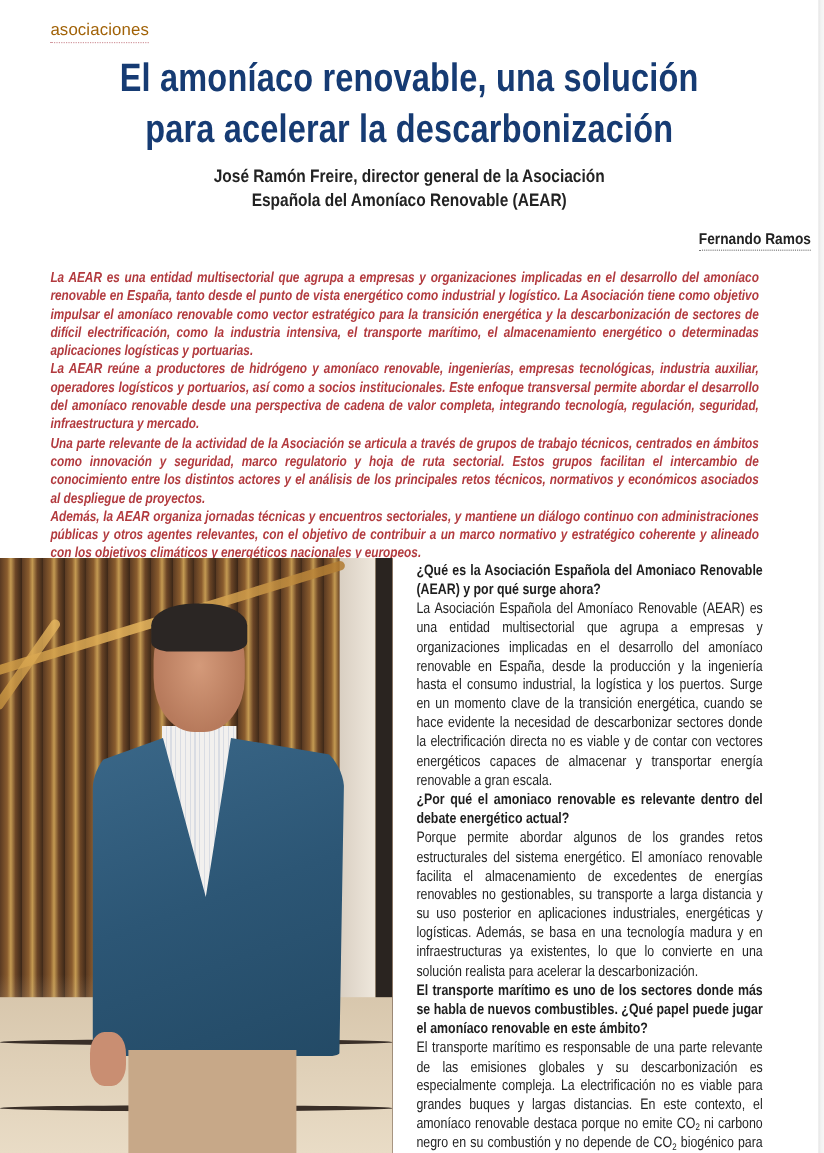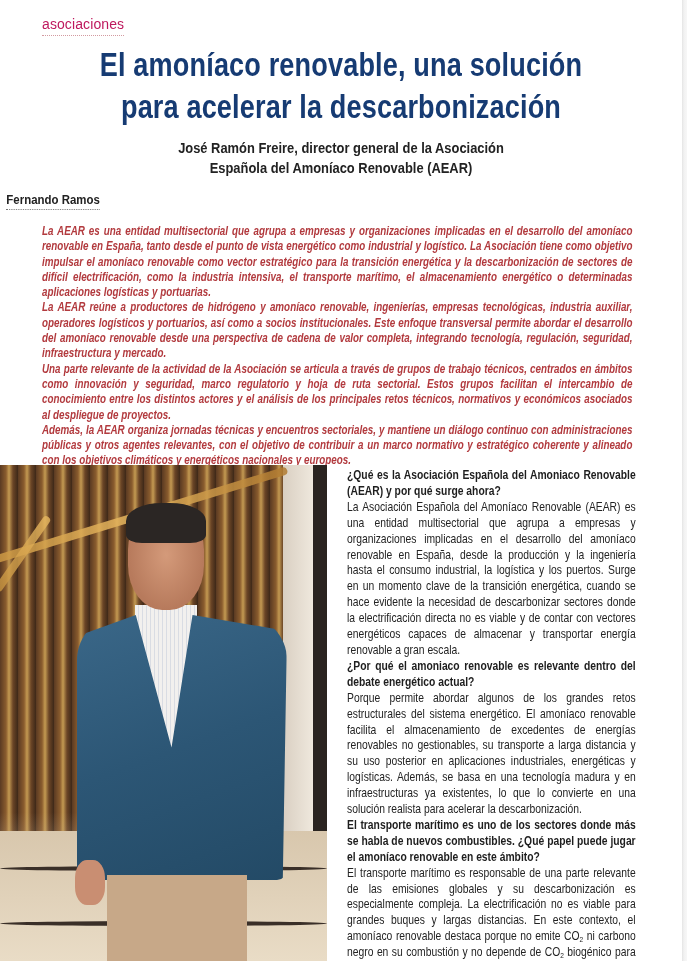--- a/index.html
+++ b/index.html
@@ -7,41 +7,41 @@
     width: 687px; height: 961px; overflow: hidden; position: relative;
     background: #ffffff;
     font-family: "Liberation Sans", "DejaVu Sans", sans-serif;
   }
   .edge-strip {
     position: absolute; top: 0; right: 0; width: 5px; height: 961px;
     background: linear-gradient(to right, #e4e4e4, #f2f2f2 40%, #f7f7f7);
   }
   .section-tag {
     position: absolute; left: 42px; top: 16px;
-    font-size: 14px; color: #be185d; letter-spacing: 0.1px;
+    font-size: 14px; color: #a16207; letter-spacing: 0.1px;
     padding-bottom: 3px;
     border-bottom: 1px dotted #d39aa0;
     line-height: 16px;
   }
   .title {
     position: absolute; left: 0; width: 682px; top: 44px;
     text-align: center;
     font-family: "Liberation Sans", sans-serif;
     font-weight: bold; color: #163b73;
     font-size: 33px; line-height: 42px;
     transform: scaleX(0.82); transform-origin: 341px 0;
     letter-spacing: 0.2px;
   }
   .subtitle {
     position: absolute; left: 0; width: 682px; top: 138px;
     text-align: center; font-weight: bold; color: #222;
     font-size: 15px; line-height: 20px;
     transform: scaleX(0.86); transform-origin: 341px 0;
   }
-  .author-wrap { position: absolute; left: 0; width: 682px; top: 190px; text-align: left; }
+  .author-wrap { position: absolute; left: 0; width: 682px; top: 190px; text-align: right; }
   .author {
     display: inline-block; font-weight: bold; color: #222; font-size: 13px;
     border-bottom: 1px dotted #777; padding-bottom: 2px;
     transform: scaleX(0.88);
   }
   .intro {
     position: absolute; left: 42px; top: 224px; width: 720px;
     transform: scaleX(0.82); transform-origin: 0 0;
     color: #b23a3e; font-style: italic; font-weight: bold;
     font-size: 12px; line-height: 15.3px;

